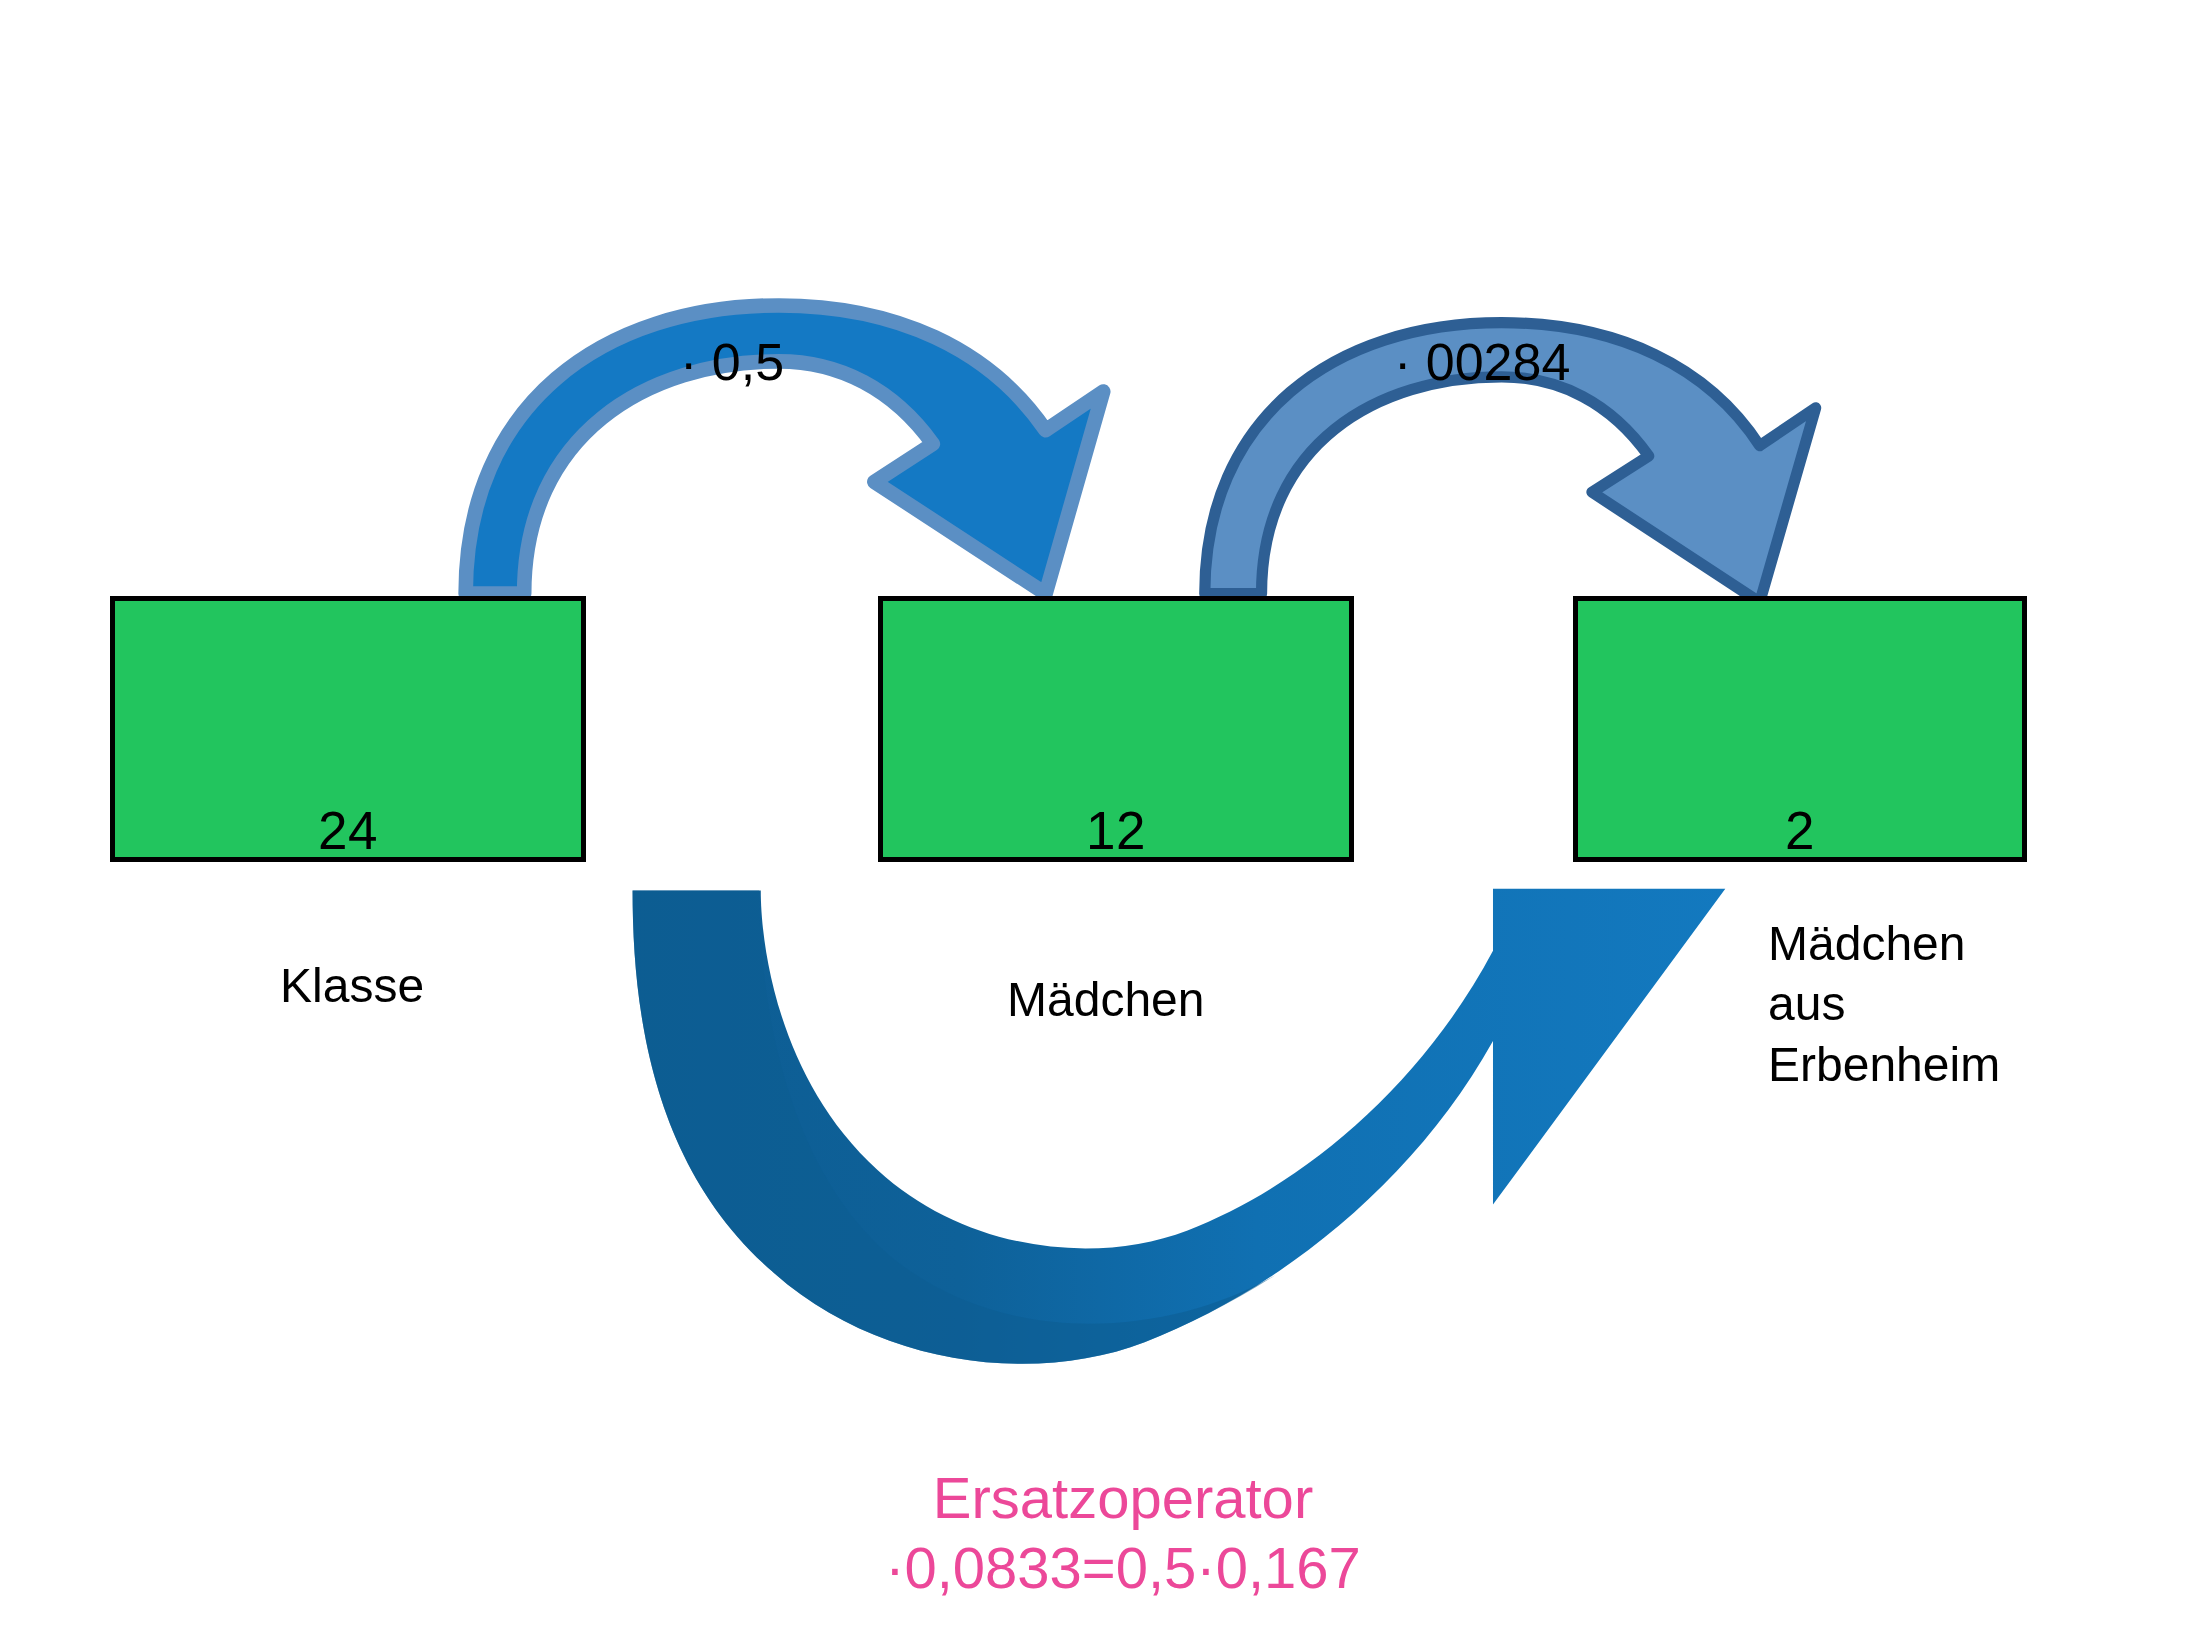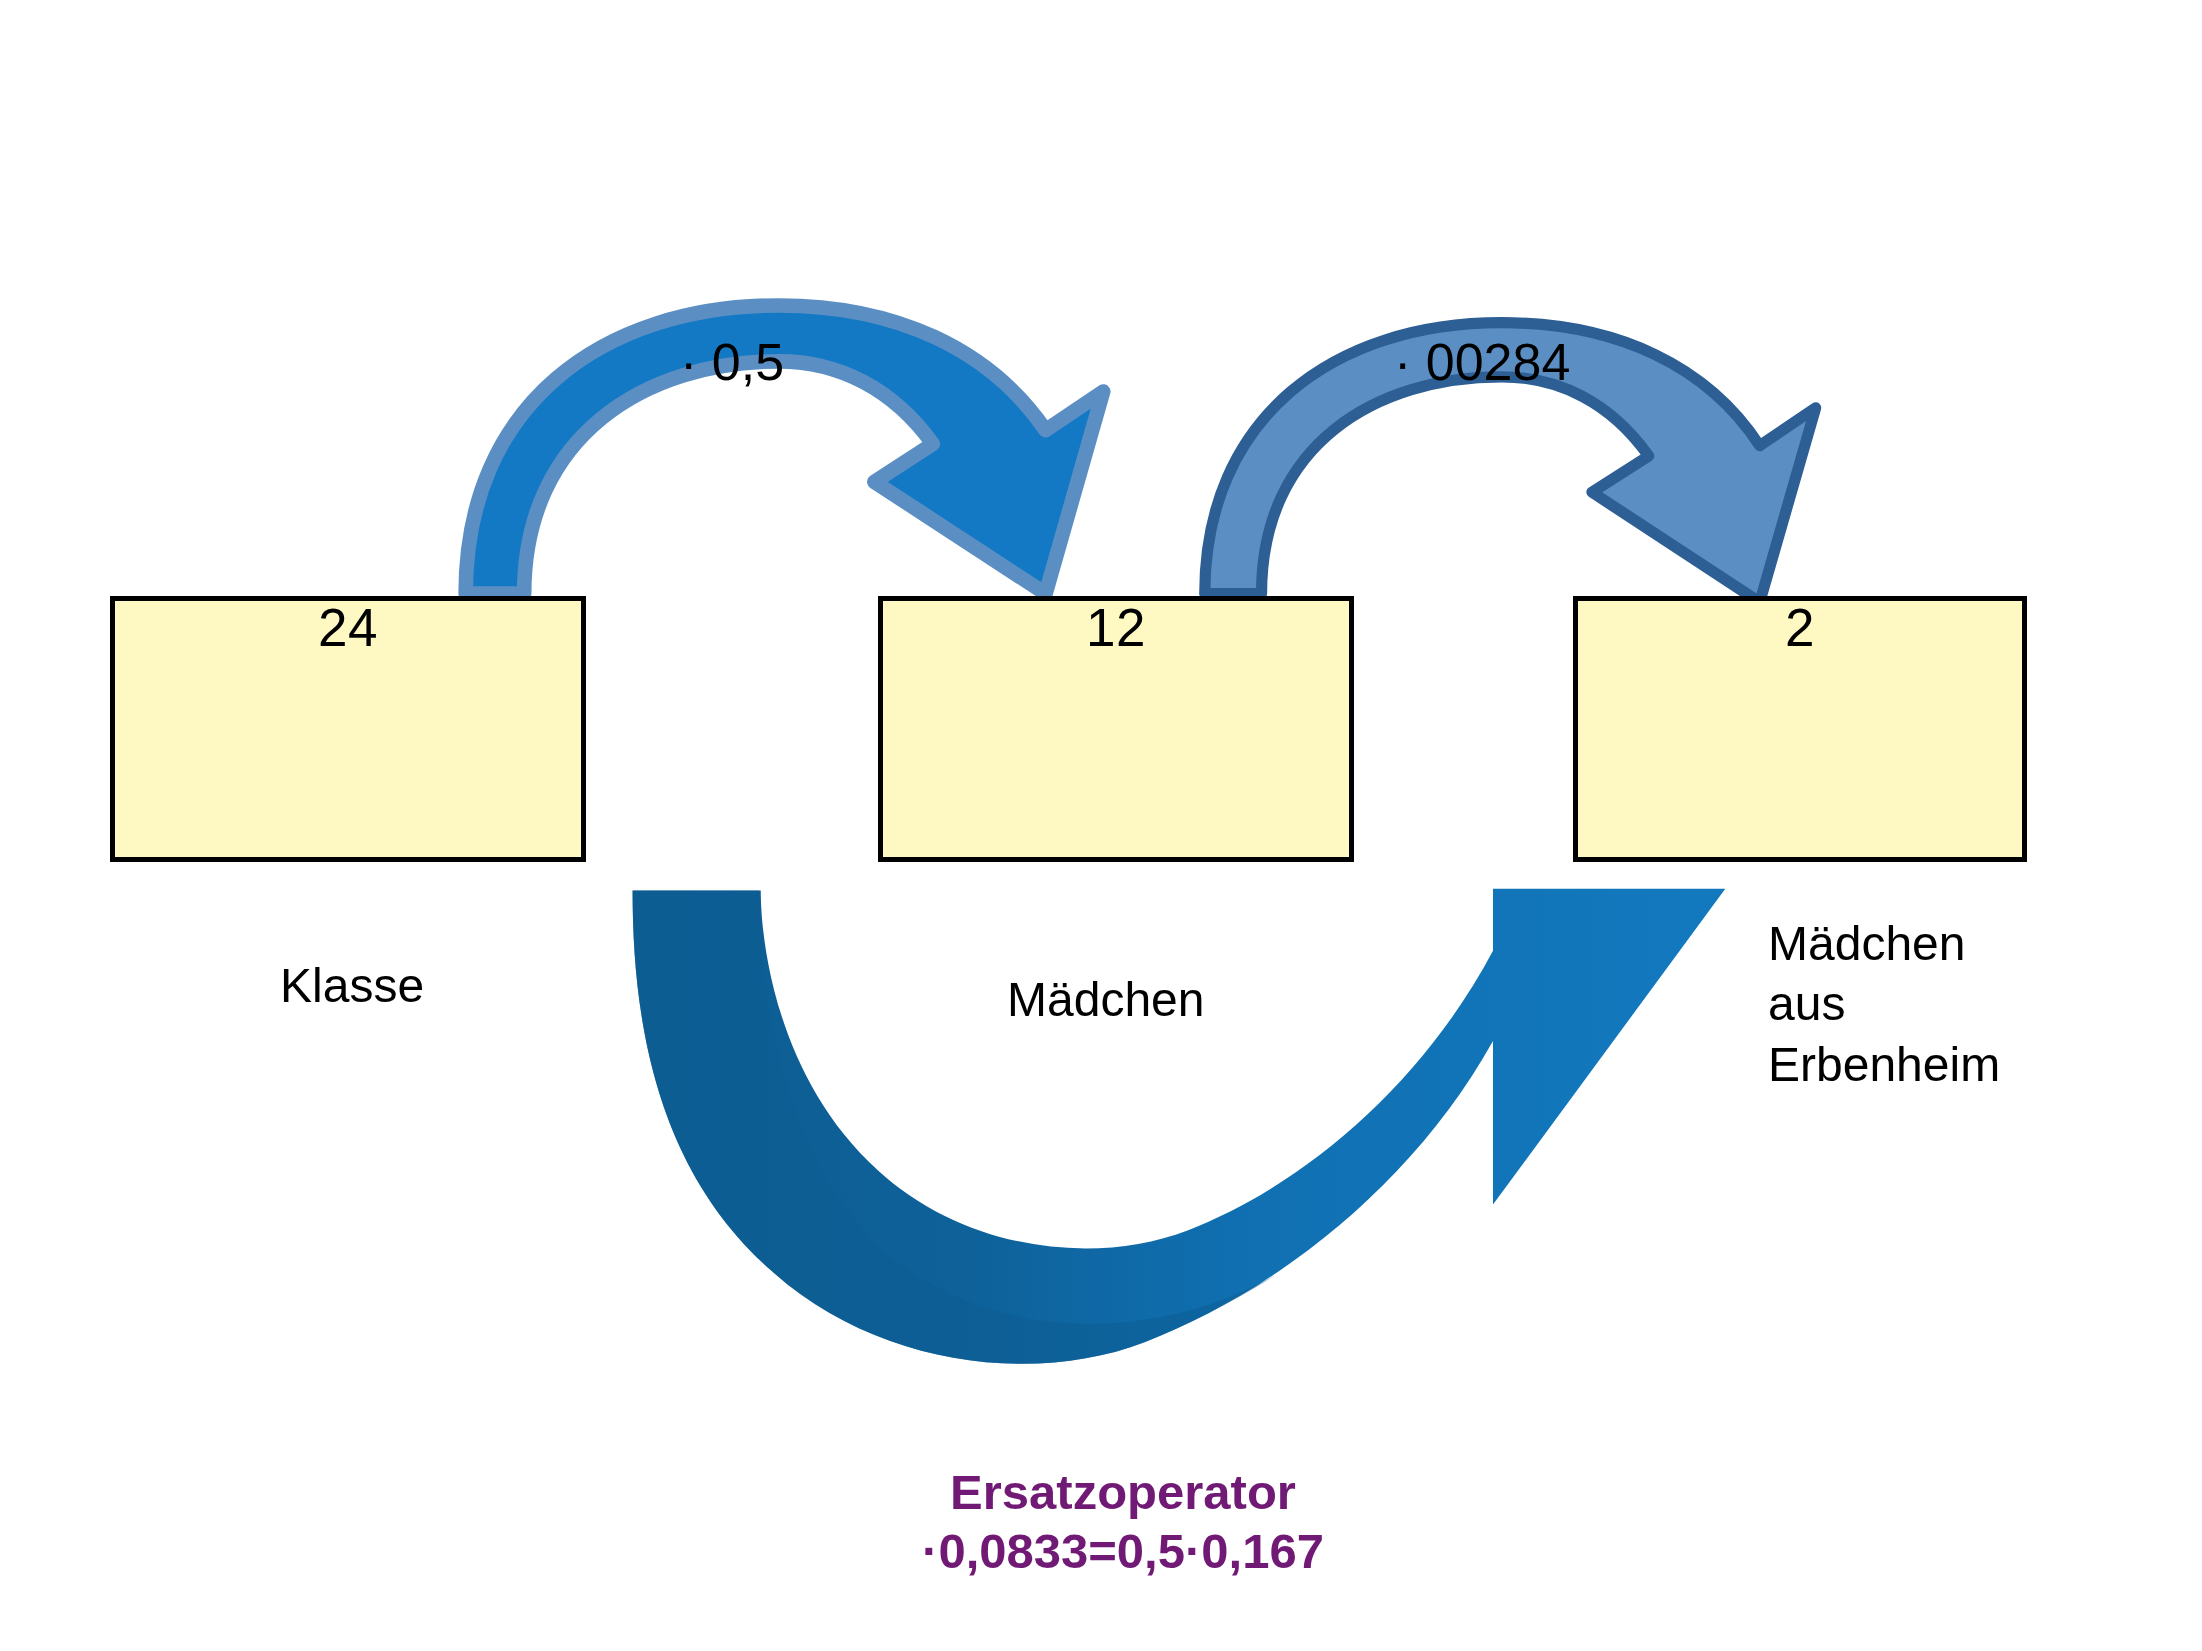--- a/index.html
+++ b/index.html
@@ -27,23 +27,23 @@
     width: 2203px;
     height: 1652px;
     pointer-events: none;
   }
 
   
   .value-box {
     position: absolute;
     box-sizing: border-box;
     border: 5.2px solid #000000;
-    background: #fef9c3;
+    background: #22c55e;
     display: flex;
-    align-items: flex-start;
+    align-items: flex-end;
     justify-content: center;
     z-index: 3;
   }
   .value-box .value-text {
     font-size: 53px;
     line-height: 1;
     color: #000000;
     letter-spacing: 0.4px;
   }
   #box-klasse      { left: 110px;  top: 596px; width: 476px; height: 266px; }
@@ -79,26 +79,25 @@
   
   #ersatz-caption {
     position: absolute;
     left: 0;
     top: 1463px;
     width: 2203px;
     text-align: center;
     z-index: 3;
   }
   #ersatz-caption .line {
-    font-size: 49px;
+    font-size: 58px;
     line-height: 1.2;
-    color: #701a75;
+    color: #ec4899;
     display: block;
     white-space: nowrap;
-    font-weight: bold;
   }
   
   #ersatz-caption { padding-left: 43px; box-sizing: border-box; }
 </style>
 </head>
 <body>
 
 <div id="canvas">
 
   <svg id="arrow-layer" viewBox="0 0 2560 1920" width="2203" height="1652" xmlns="http://www.w3.org/2000/svg">

